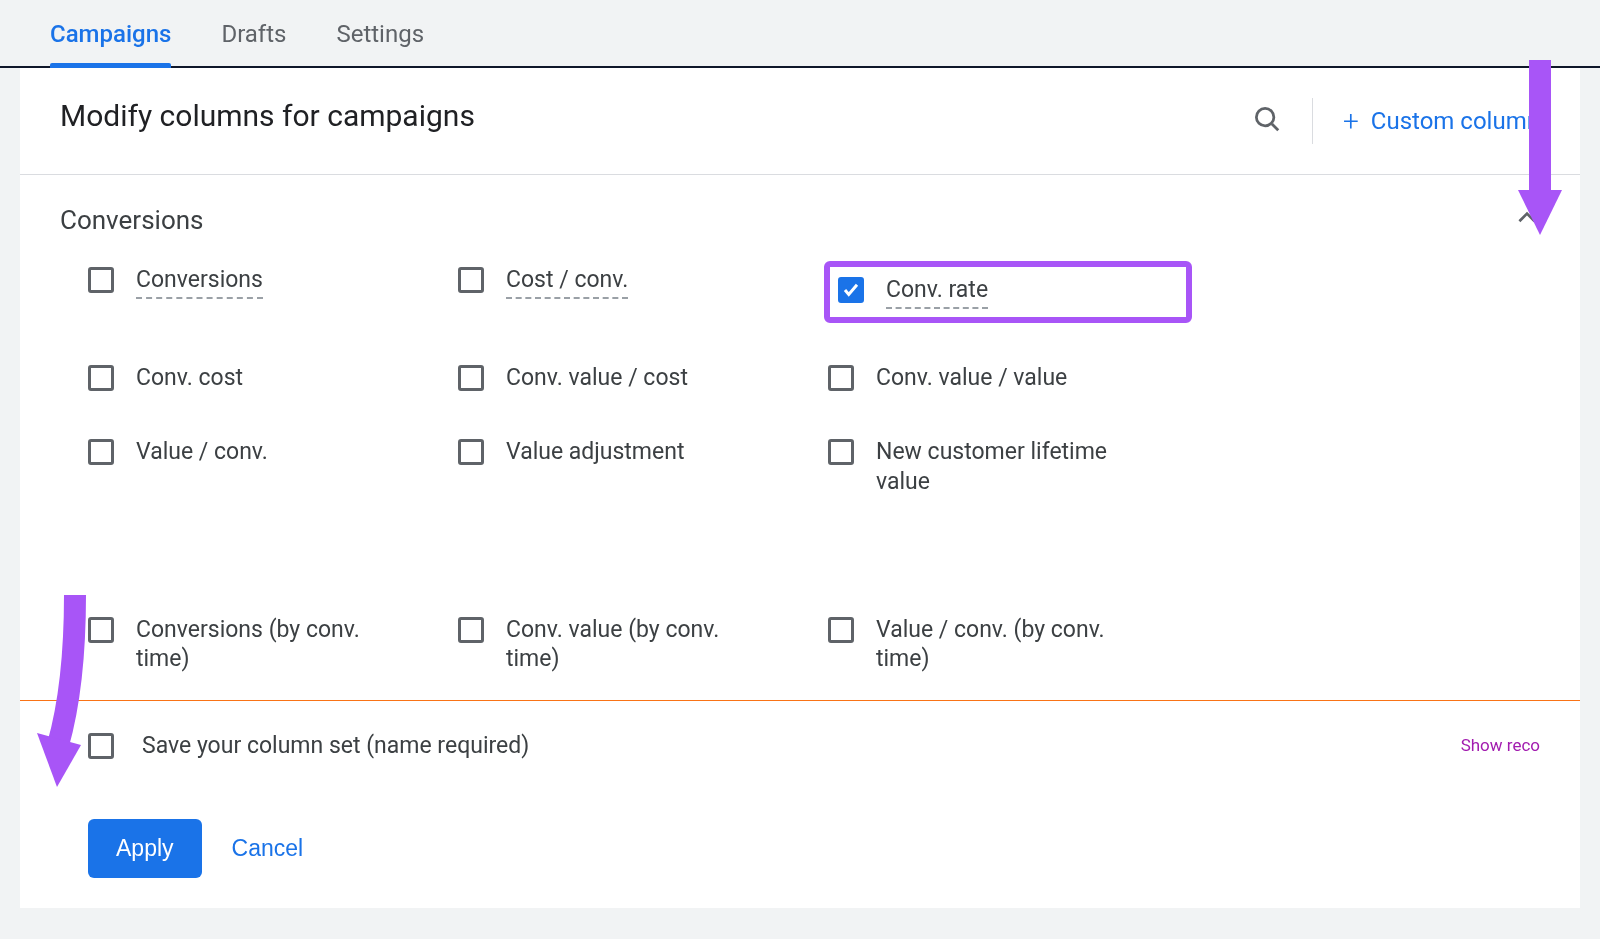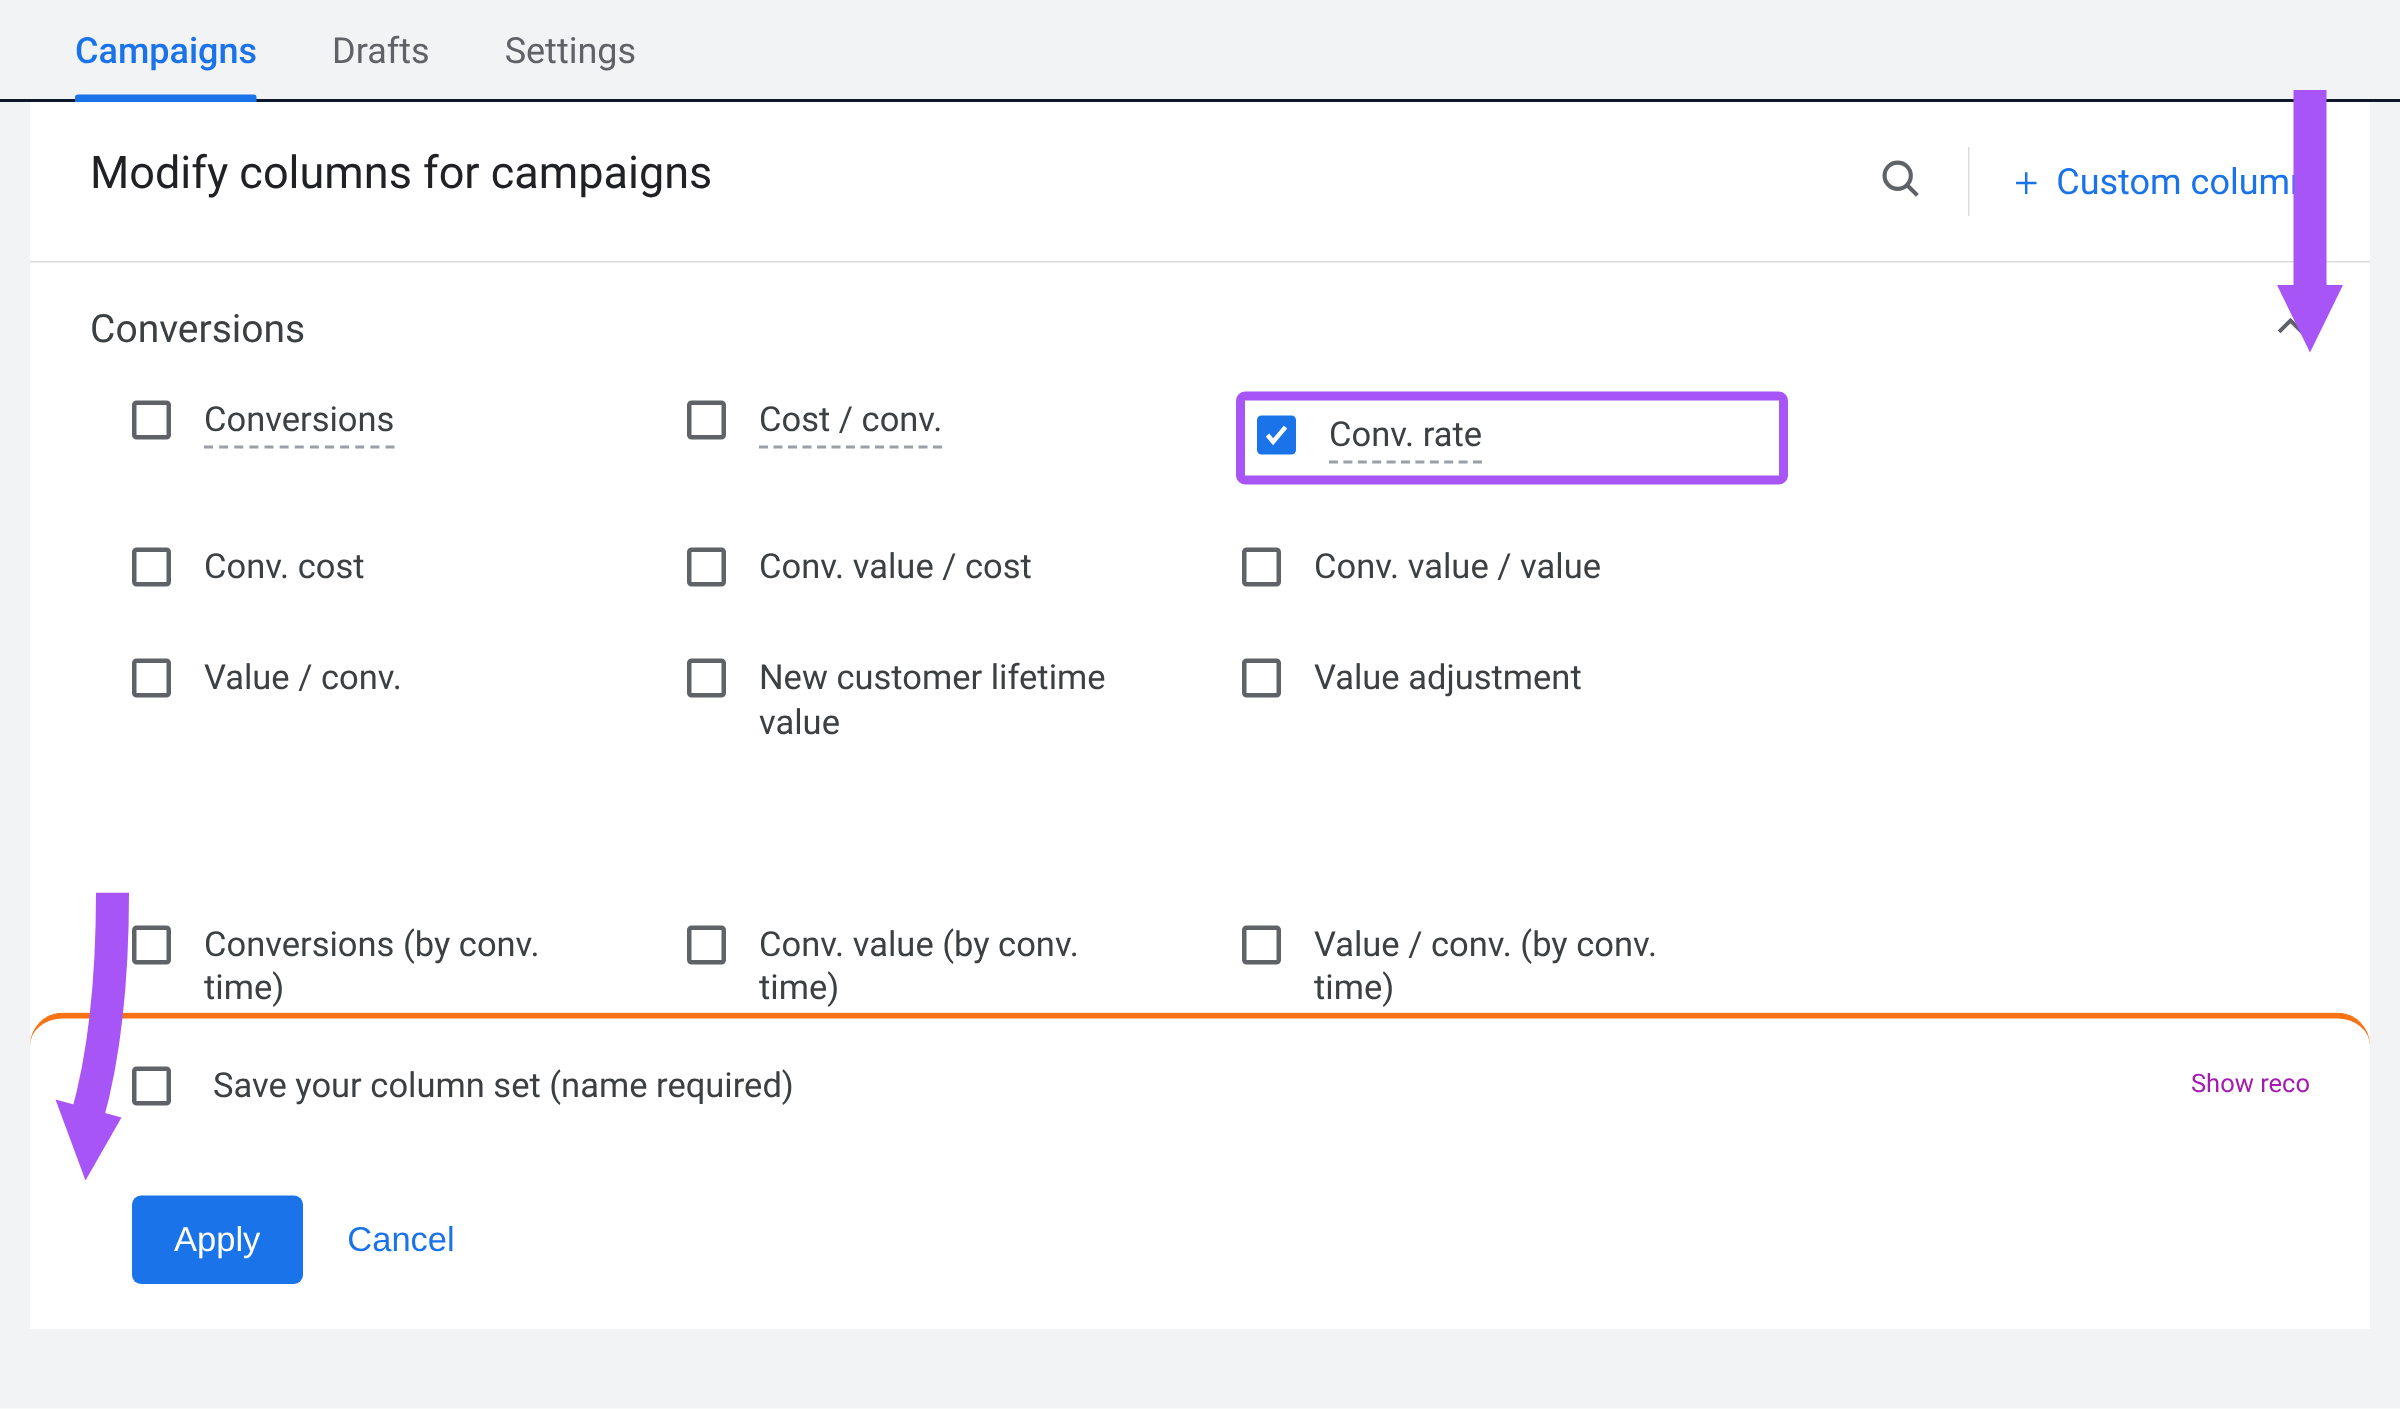--- a/index.html
+++ b/index.html
@@ -132,25 +132,24 @@
       outline: 6px solid #a855f7;
       outline-offset: -2px;
       padding: 10px 40px 10px 10px;
       border-radius: 2px;
     }
     .grid-gap-row {
       grid-column: 1 / -1;
       height: 30px;
     }
     .footer-area {
-      border-top: 4px solid #f97316;
-      margin-top: 1px;
+      border-top: 1px solid #f97316;
+      margin-top: 26px;
       background: #fff;
       padding: 30px 40px 30px 68px;
-      border-radius: 22px;
     }
     .save-row {
       display: flex;
       align-items: center;
       justify-content: space-between;
     }
     .save-left {
       display: flex;
       align-items: center;
       gap: 28px;
@@ -262,25 +261,25 @@
         <label class="check-item">
           <span class="cbox"></span>
           <span class="check-label">Conv. value / value</span>
         </label>
         <label class="check-item">
           <span class="cbox"></span>
           <span class="check-label">Value / conv.</span>
         </label>
         <label class="check-item">
           <span class="cbox"></span>
+          <span class="check-label">Value adjustment</span>
+        </label>
+        <label class="check-item">
+          <span class="cbox"></span>
           <span class="check-label">New customer lifetime value</span>
-        </label>
-        <label class="check-item">
-          <span class="cbox"></span>
-          <span class="check-label">Value adjustment</span>
         </label>
         <div class="grid-gap-row"></div>
         <label class="check-item">
           <span class="cbox"></span>
           <span class="check-label">Conversions (by conv. time)</span>
         </label>
         <label class="check-item">
           <span class="cbox"></span>
           <span class="check-label">Conv. value (by conv. time)</span>
         </label>

